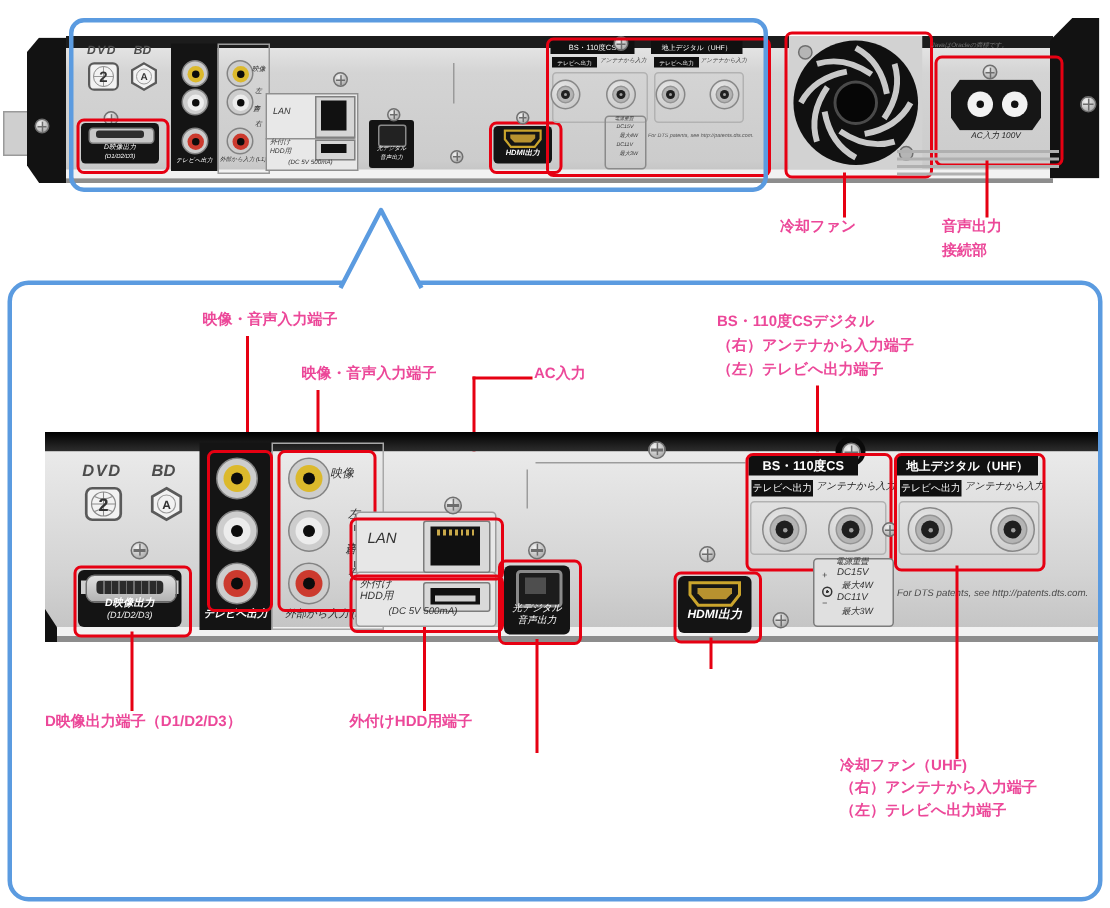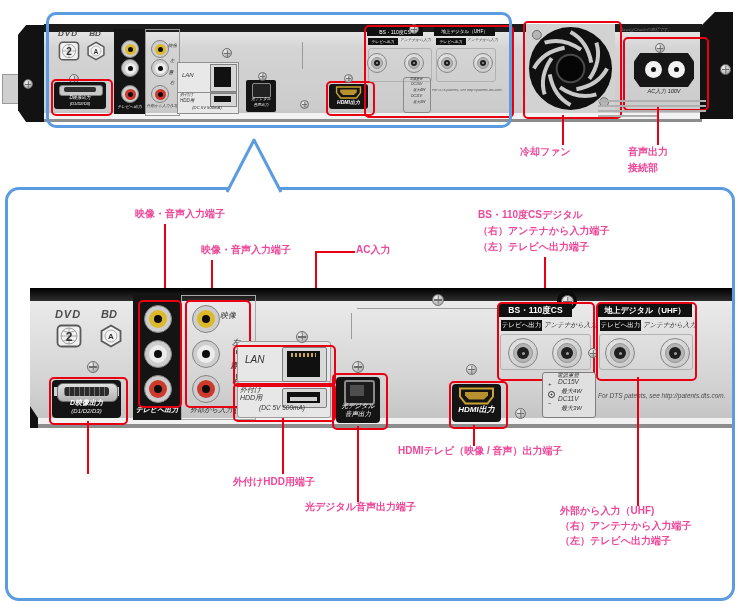--- a/index.html
+++ b/index.html
@@ -373,20 +373,19 @@
   <div class="tinytxt" style="left:558px;top:396px;font-size:6.5px;">DC11V</div>
   <div class="tinytxt" style="left:561px;top:405px;font-size:6px;">最大3W</div>
   <div class="tinytxt" style="left:598px;top:393px;width:134px;font-size:6.5px;color:#4c4c4c;overflow:hidden;">For DTS patents, see http://patents.dts.com.</div>
 
   <div class="rline" style="left:87px;top:421px;width:2px;height:53px;"></div>
   <div class="rline" style="left:282px;top:418px;width:2px;height:56px;"></div>
   <div class="rline" style="left:357px;top:426px;width:2px;height:76px;"></div>
   <div class="rline" style="left:473px;top:425px;width:2px;height:21px;"></div>
   <div class="rline" style="left:637px;top:377px;width:2px;height:129px;"></div>
 
+  <div class="callout" style="left:30px;top:476px;">D映像出力端子（D1/D2/D3）</div>
   <div class="callout" style="left:233px;top:476px;">外付けHDD用端子</div>
-  <div class="callout" style="left:398px;top:445px;">HDMIテレビ（映像 / 音声）出力端子</div>
-  <div class="callout" style="left:305px;top:501px;">光デジタル音声出力端子</div>
-  <div class="callout" style="left:560px;top:505px;">外部から入力（UHF)</div>
+  <div class="callout" style="left:560px;top:505px;">冷却ファン（UHF)</div>
   <div class="callout" style="left:560px;top:520px;">（右）アンテナから入力端子</div>
   <div class="callout" style="left:560px;top:535px;">（左）テレビへ出力端子</div>
 
 </div>
 
 </body></html>

